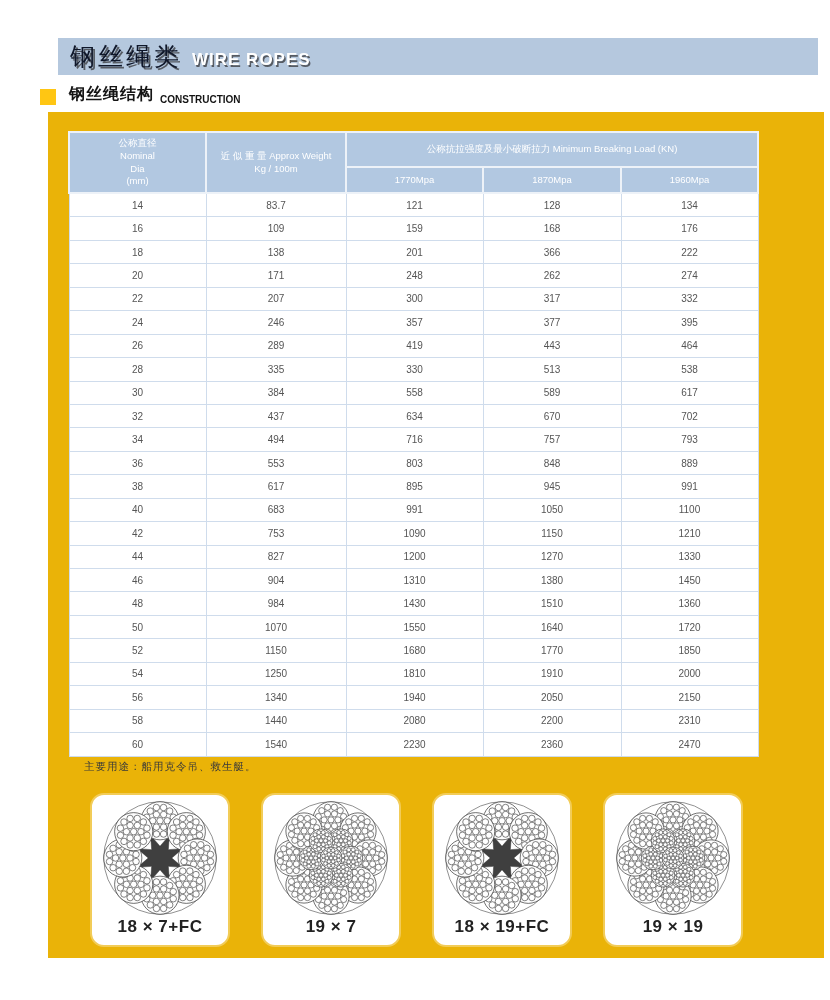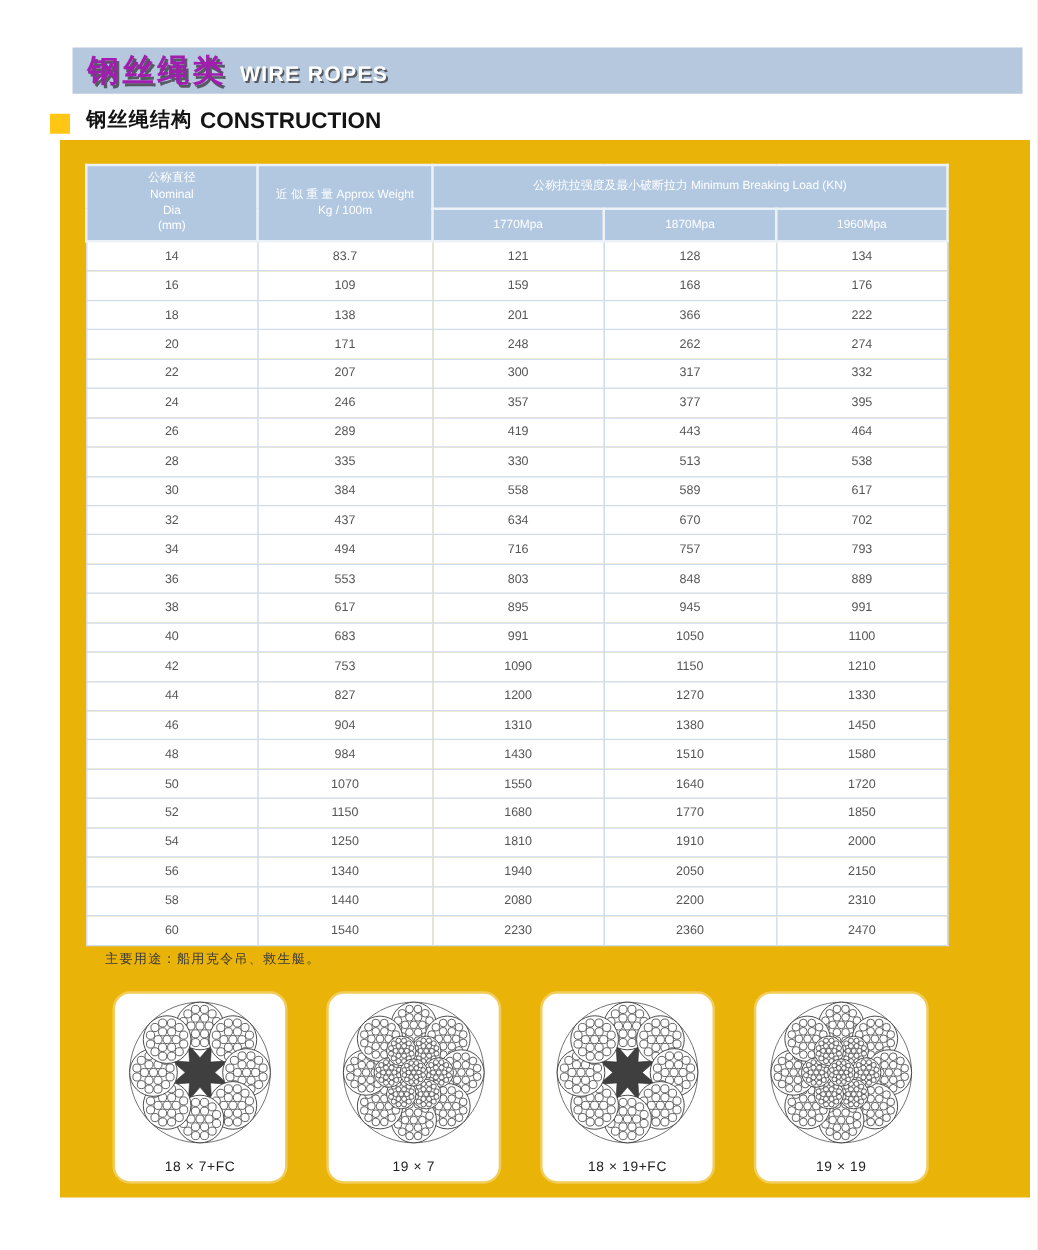--- a/index.html
+++ b/index.html
@@ -2,30 +2,30 @@
 <html><head>
 <meta charset="utf-8">
 <style>
   html,body{margin:0;padding:0;background:#fff;}
   #page{position:relative;width:830px;height:1000px;background:#ffffff;overflow:hidden;
         font-family:"Liberation Sans", sans-serif;}
 
   
   .banner{position:absolute;left:58px;top:38px;width:760px;height:37px;background:#b5c8de;
           display:flex;align-items:center;padding-left:12px;box-sizing:border-box;}
-  .banner-zh{font-size:25px;font-weight:bold;color:#a21caf;letter-spacing:3px;
+  .banner-zh{font-size:25px;font-weight:normal;color:#0f172a;letter-spacing:3px;
              text-shadow:2px 2px 0 #565b63;}
   .banner-en{font-size:17px;font-weight:bold;color:#fff;letter-spacing:1px;margin-left:10px;
              margin-top:6px;text-shadow:1.5px 1.5px 0 #565b63;}
 
   
   .section-head{position:absolute;left:40px;top:84px;display:flex;align-items:flex-end;}
   .bullet{width:16px;height:16px;background:#ffc613;flex:0 0 auto;}
   .section-zh{font-size:16px;font-weight:bold;color:#141414;margin-left:13px;letter-spacing:1px;}
-  .section-en{font-size:18px;font-weight:bold;color:#141414;margin-left:6px;margin-top:2px;}
+  .section-en{font-size:10px;font-weight:bold;color:#141414;margin-left:6px;margin-top:2px;}
 
   
   .panel{position:absolute;left:48px;top:112px;width:776px;height:846px;background:#eab308;}
 
   
   .table-wrap{position:absolute;left:20px;top:19px;width:689px;}
   table{border-collapse:collapse;width:689px;table-layout:fixed;}
   thead th{background:#b2c8e1;color:#ffffff;font-weight:normal;font-size:9.5px;
            border:2px solid #edf2f8;text-align:center;line-height:1.35;padding:2px 0;}
   th.h-top{height:29px;}
@@ -36,21 +36,21 @@
   
   .note{position:absolute;left:36px;top:648px;font-size:10.5px;color:#3a3a3a;letter-spacing:1px;}
 
   
   .cards{position:absolute;left:42px;top:681px;display:flex;gap:31px;}
   .card{width:140px;height:154px;box-sizing:border-box;background:#fff;
         border:2px solid #f2cc58;border-radius:14px;display:flex;flex-direction:column;
         align-items:center;justify-content:flex-start;padding:4px 4px 7px;}
   .rope-figure{width:118px;height:118px;}
   .rope-figure svg{width:118px;height:118px;display:block;}
-  .card-label{font-size:11px;font-weight:normal;color:#222;margin-top:11px;letter-spacing:0.5px;}
+  .card-label{font-size:17px;font-weight:bold;color:#222;margin-top:0;letter-spacing:0.5px;}
 </style>
 </head>
 <body>
 
 <div id="page">
 
   <div class="banner">
     <span class="banner-zh">钢丝绳类</span>
     <span class="banner-en">WIRE ROPES</span>
   </div>
@@ -210,21 +210,21 @@
               <td>904</td>
               <td>1310</td>
               <td>1380</td>
               <td>1450</td>
             </tr>
             <tr>
               <td>48</td>
               <td>984</td>
               <td>1430</td>
               <td>1510</td>
-              <td>1580</td>
+              <td>1360</td>
             </tr>
             <tr>
               <td>50</td>
               <td>1070</td>
               <td>1550</td>
               <td>1640</td>
               <td>1720</td>
             </tr>
             <tr>
               <td>52</td>

